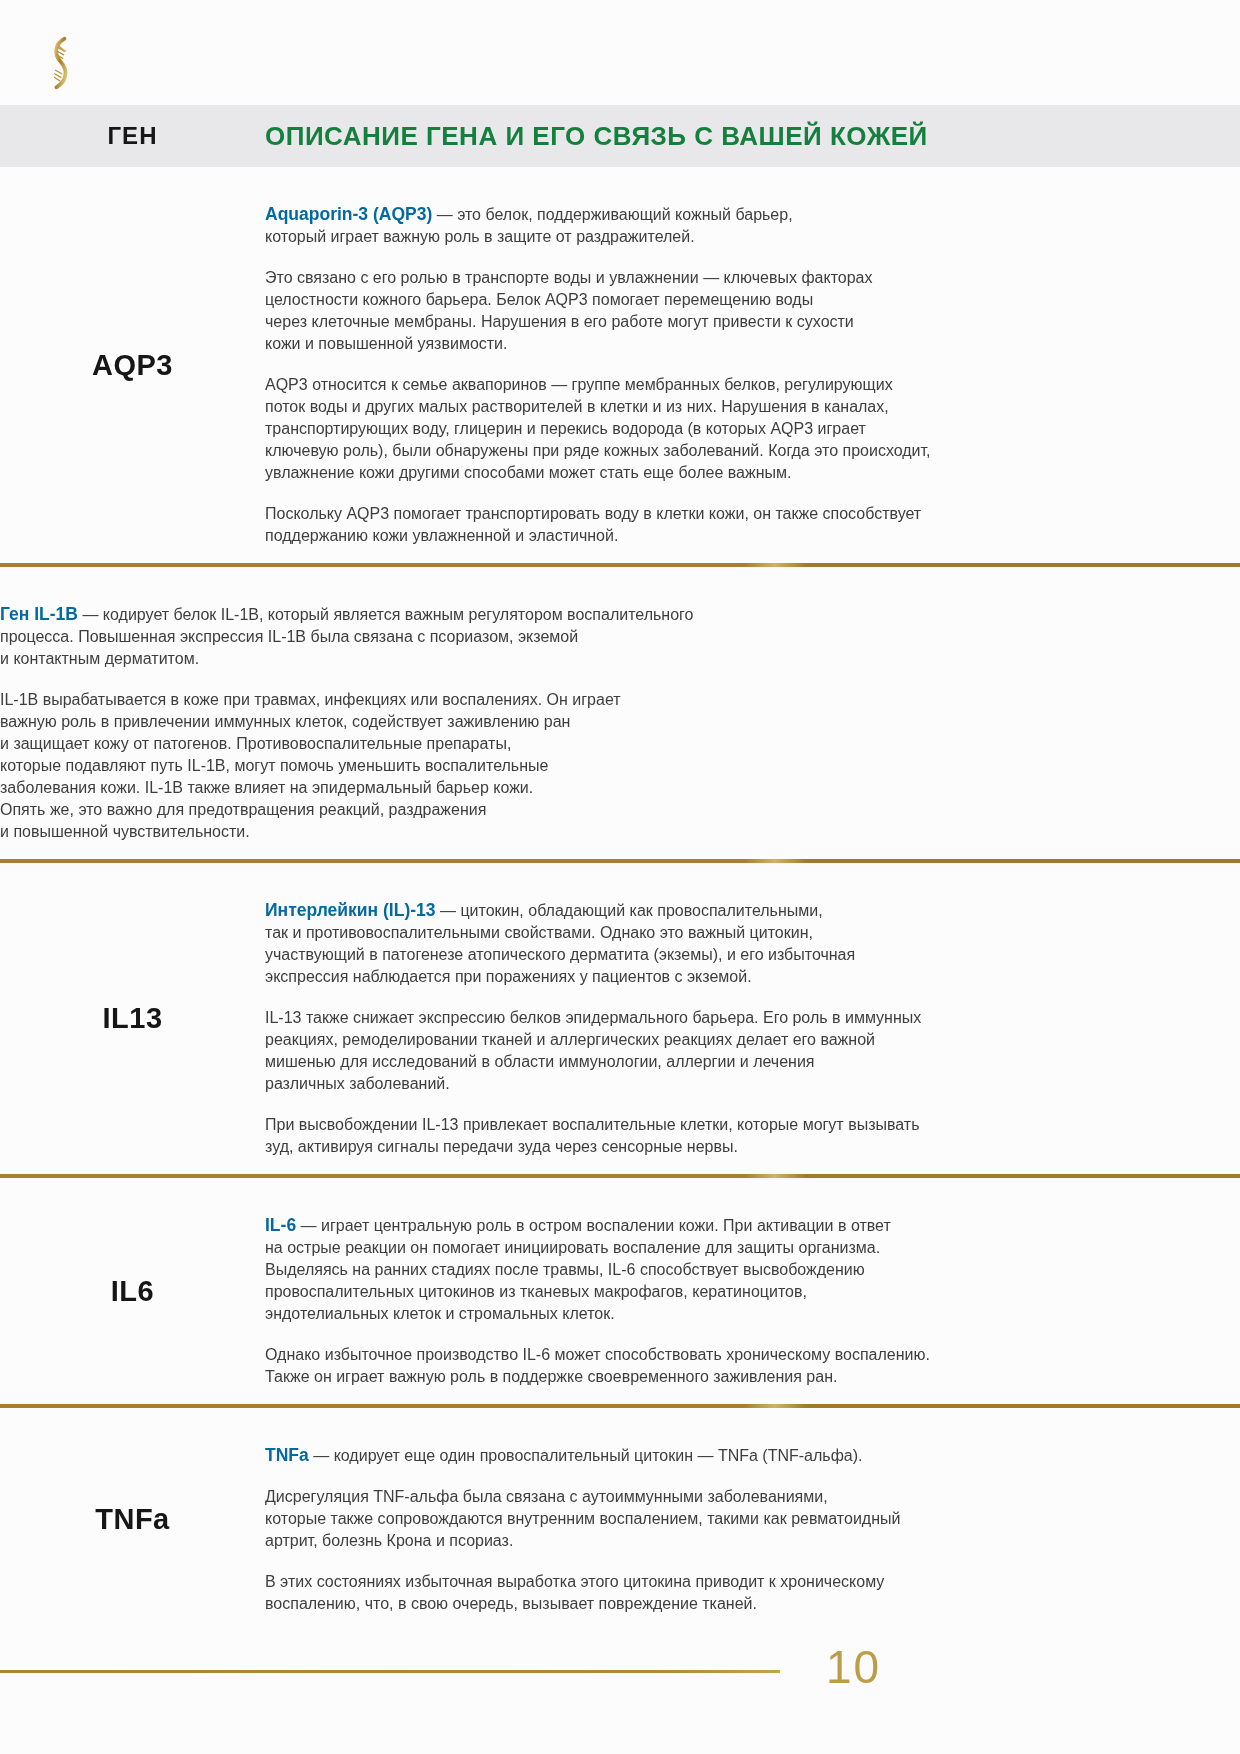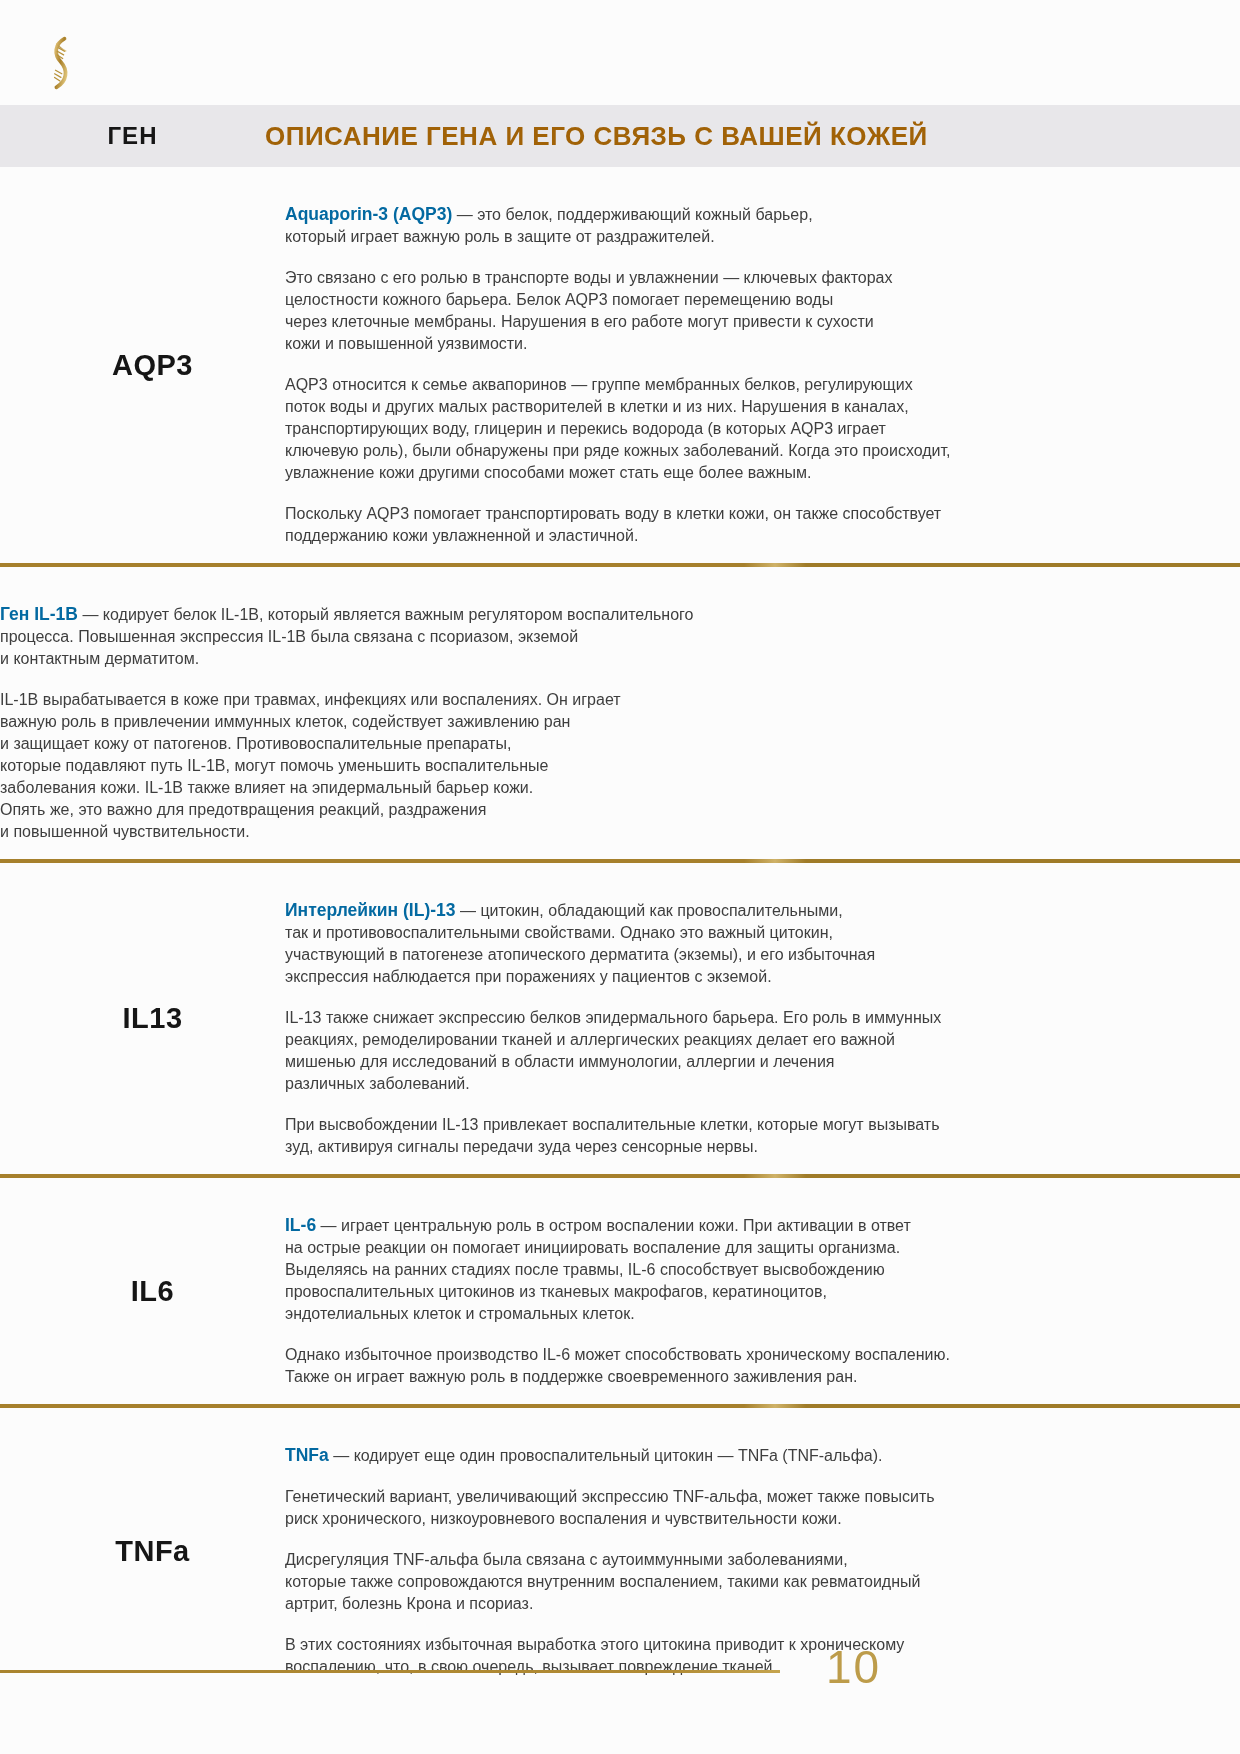--- a/index.html
+++ b/index.html
@@ -39,32 +39,31 @@
     font-size: 24px;
     font-weight: 700;
     letter-spacing: 1px;
     color: #161616;
   }
   .band-title {
     flex: 1;
     font-size: 26px;
     font-weight: 700;
     letter-spacing: 0.5px;
-    color: #a16207;
+    color: #15803d;
   }
 
   
   .row { display: flex; }
   .gene-cell {
     width: 265px;
     flex: 0 0 265px;
     display: flex;
     align-items: center;
     justify-content: center;
-    margin-left: 20px;
   }
   .gene-label {
     font-size: 29px;
     font-weight: 700;
     letter-spacing: 0.5px;
     color: #161616;
   }
   .desc-cell {
     width: 730px;
     padding: 36px 0 16px 0;
@@ -208,22 +207,20 @@
 Также он играет важную роль в поддержке своевременного заживления ран.</span></p>
         </div>
       </div>
       <div class="divider"></div>
       <div class="row">
         <div class="gene-cell">
           <div class="gene-label">TNFa</div>
         </div>
         <div class="desc-cell">
           <p class="para"><strong class="lead">TNFa</strong><span class="ptext"> — кодирует еще один провоспалительный цитокин — TNFa (TNF-альфа).</span></p>
-          <p class="para"><span class="ptext">Генетический вариант, увеличивающий экспрессию TNF-альфа, может также повысить
-риск хронического, низкоуровневого воспаления и чувствительности кожи.</span></p>
           <p class="para"><span class="ptext">Дисрегуляция TNF-альфа была связана с аутоиммунными заболеваниями,
 которые также сопровождаются внутренним воспалением, такими как ревматоидный
 артрит, болезнь Крона и псориаз.</span></p>
           <p class="para"><span class="ptext">В этих состояниях избыточная выработка этого цитокина приводит к хроническому
 воспалению, что, в свою очередь, вызывает повреждение тканей.</span></p>
         </div>
       </div>
     </div>
 
   <div class="footer-rule"></div>

